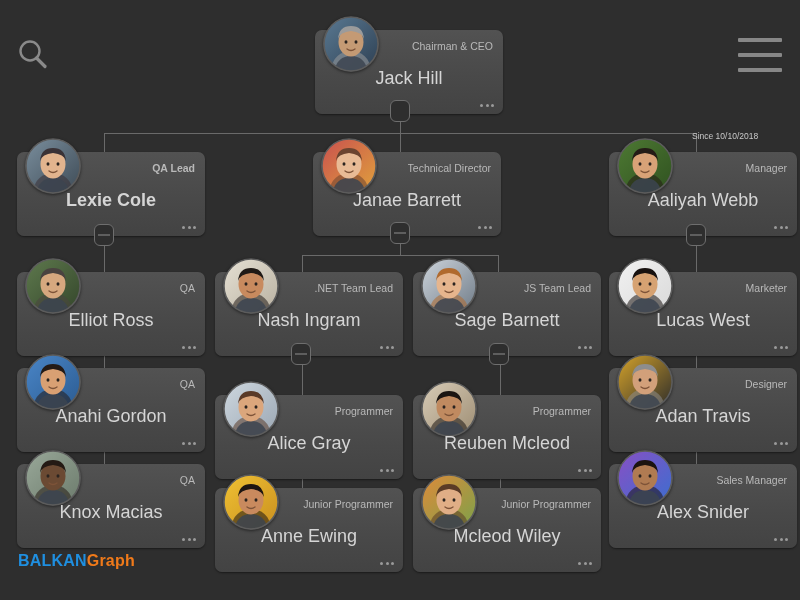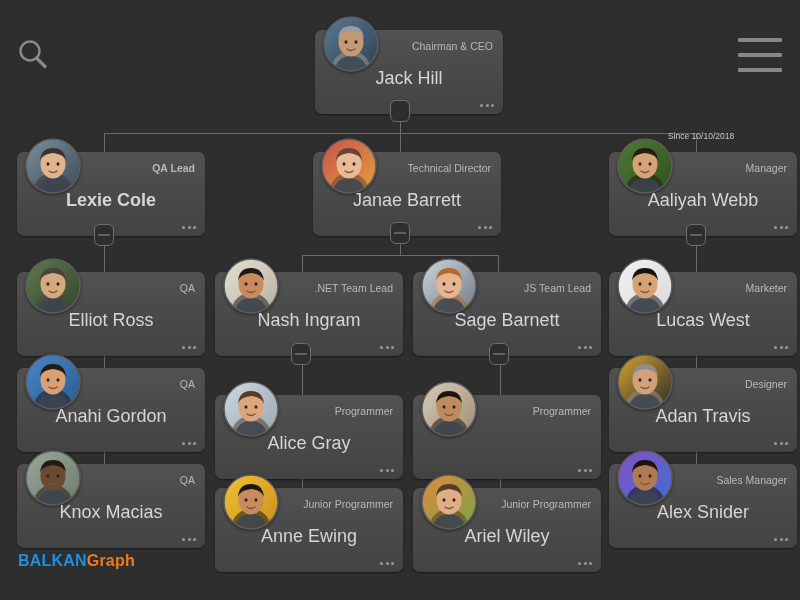--- a/index.html
+++ b/index.html
@@ -77,20 +77,21 @@
   .toggle .minus {
     position: absolute; left: 3px; right: 3px; top: 50%;
     height: 1px; background: #8d8d8d; transform: translateY(-.5px);
   }
 
   
   .edge-label {
     position: absolute;
     font-size: 8.5px; color: #c9c9c9;
     white-space: nowrap;
+    margin-left: 24px;
   }
 </style>
 </head>
 <body>
 
 <div id="stage">
 
   <svg id="edges" viewBox="0 0 800 600" xmlns="http://www.w3.org/2000/svg">
     <g fill="none" stroke="#6a6a6a" stroke-width="1" shape-rendering="crispEdges">
 
@@ -631,20 +632,21 @@
       <ellipse cx="28" cy="26" rx="12.5" ry="14.5" fill="#c08a60"></ellipse>
       <path d="M15 23 q1-13 13-13 t13 13 q-2-7-13-8 -11 1-13 8z" fill="#1b1512"></path>
       <ellipse cx="23" cy="26" rx="1.5" ry="1.8" fill="#2b2420"></ellipse>
       <ellipse cx="33" cy="26" rx="1.5" ry="1.8" fill="#2b2420"></ellipse>
       <path d="M24 33 q4 3 8 0" fill="none" stroke="#7d5338" stroke-width="1.3" stroke-linecap="round"></path>
     </g>
     <circle cx="28" cy="28" r="27" fill="none" stroke="#5c5c5c" stroke-width="1.5"></circle>
   </svg>
         </div>
         <div class="title">Programmer</div>
+        <div class="name">Reuben Mcleod</div>
         <div class="menu-dots">
           <i></i>
           <i></i>
           <i></i>
         </div>
       </div>
       <div class="node" style="left: 413px; top: 488px;">
         <div class="avatar">
           <svg viewBox="0 0 56 56" xmlns="http://www.w3.org/2000/svg">
     <defs>
@@ -663,21 +665,21 @@
       <ellipse cx="28" cy="26" rx="12.5" ry="14.5" fill="#e0ae86"></ellipse>
       <path d="M15 23 q1-13 13-13 t13 13 q-2-7-13-8 -11 1-13 8z" fill="#5a3b26"></path>
       <ellipse cx="23" cy="26" rx="1.5" ry="1.8" fill="#2b2420"></ellipse>
       <ellipse cx="33" cy="26" rx="1.5" ry="1.8" fill="#2b2420"></ellipse>
       <path d="M24 33 q4 3 8 0" fill="none" stroke="#7d5338" stroke-width="1.3" stroke-linecap="round"></path>
     </g>
     <circle cx="28" cy="28" r="27" fill="none" stroke="#5c5c5c" stroke-width="1.5"></circle>
   </svg>
         </div>
         <div class="title">Junior Programmer</div>
-        <div class="name">Ariel Wiley</div>
+        <div class="name">Mcleod Wiley</div>
         <div class="menu-dots">
           <i></i>
           <i></i>
           <i></i>
         </div>
       </div>
       <div class="toggle" style="left: 390px; top: 100px;"></div>
       <div class="toggle" style="left: 94px; top: 224px;">
         <span class="minus"></span>
       </div>

